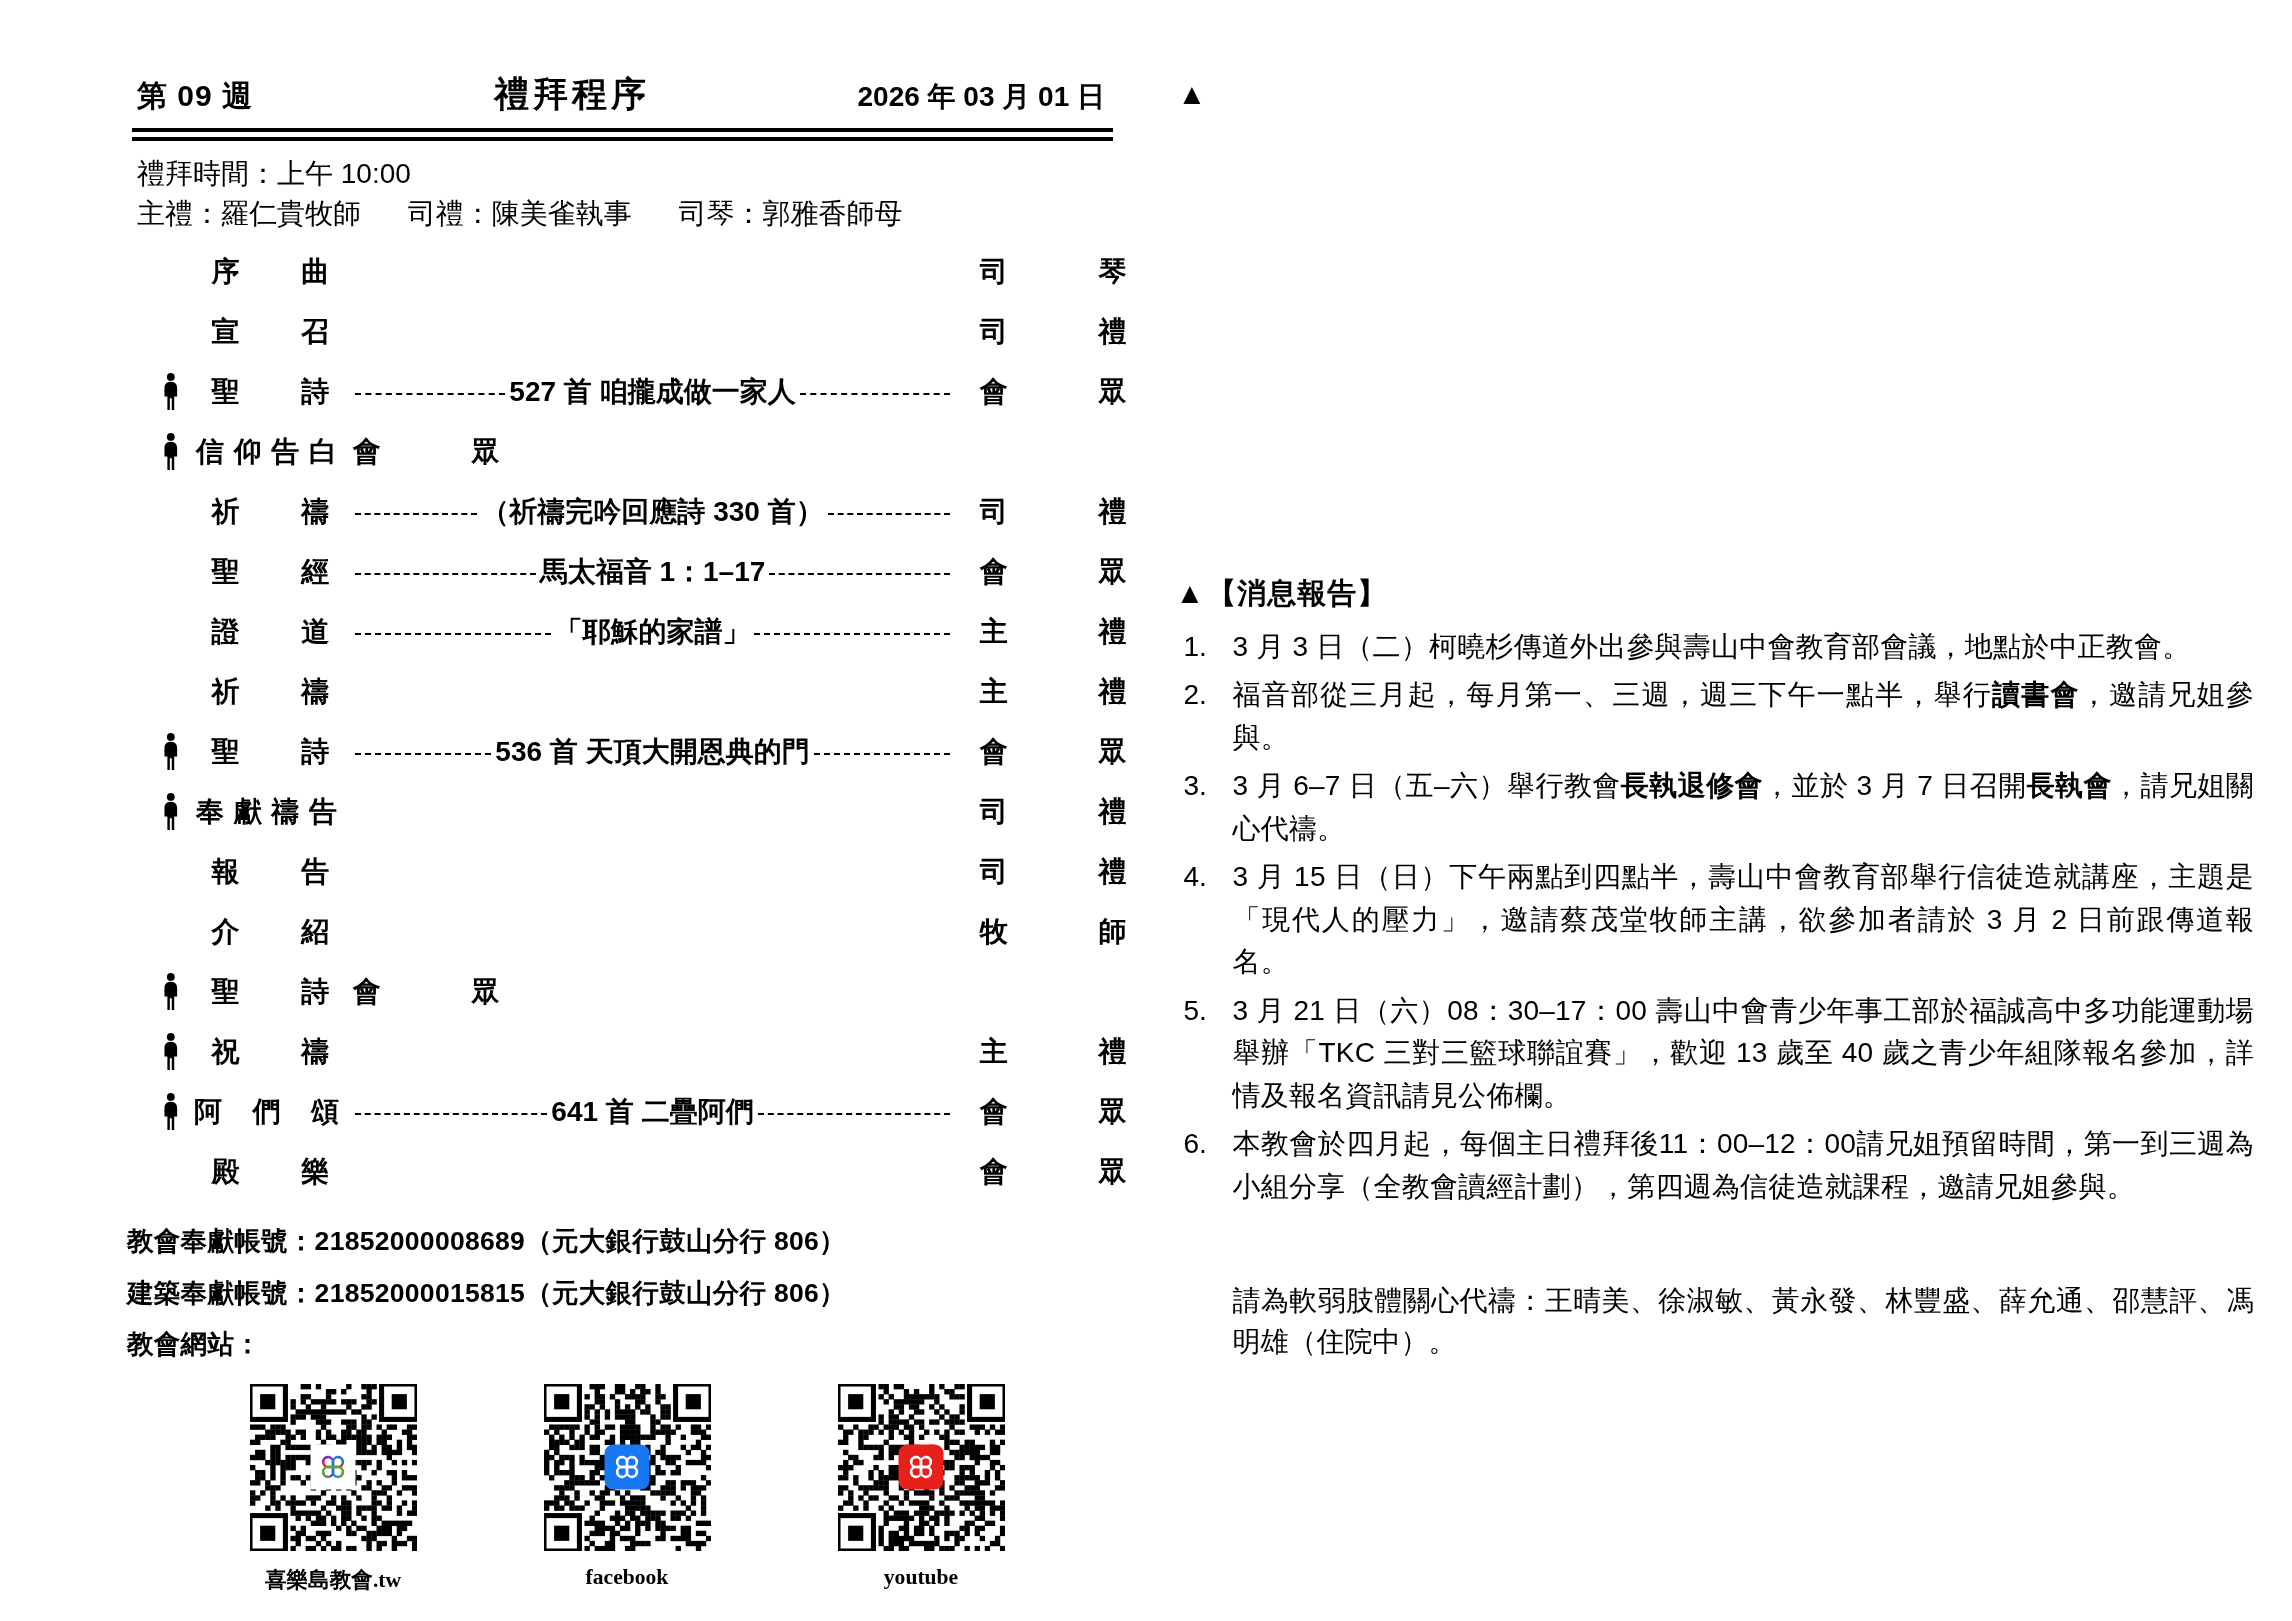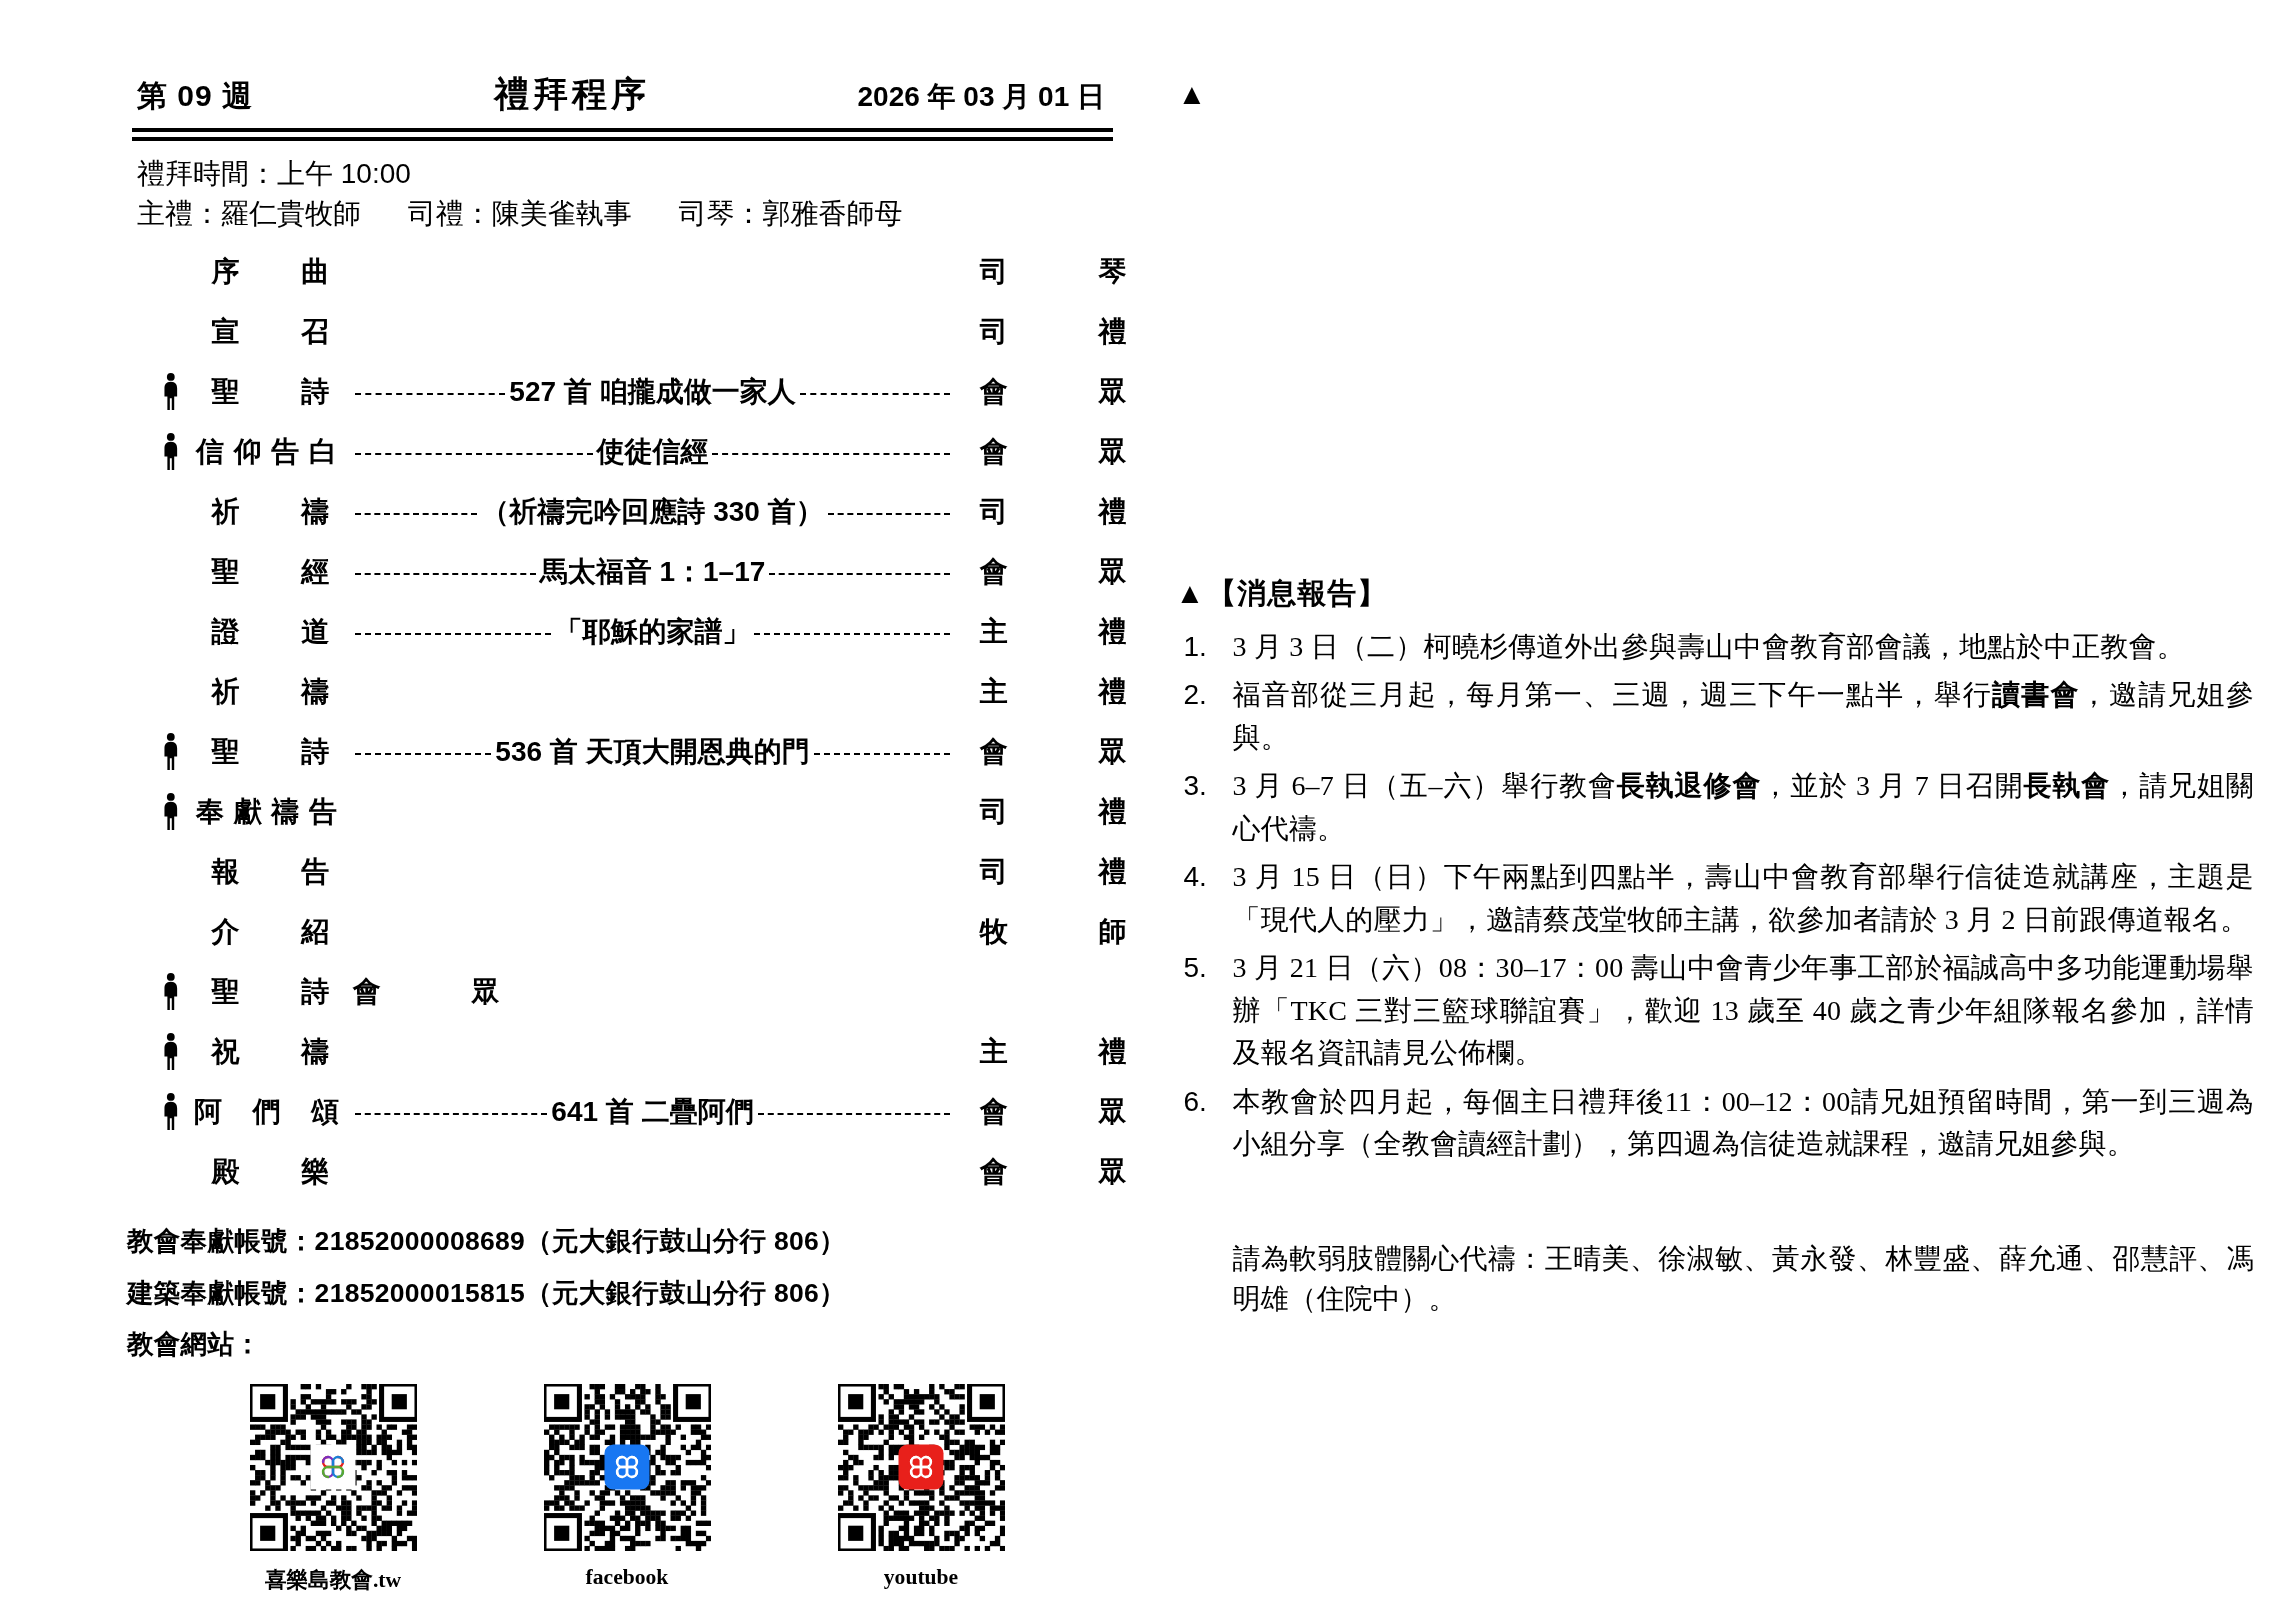--- a/index.html
+++ b/index.html
@@ -215,21 +215,20 @@
     padding-left: 5.9px;
     box-sizing: border-box;
   }
   .ann-text {
     flex: 1;
     font-size: 28px;
     line-height: 1.52;
     text-align: justify;
     text-justify: inter-character;
     letter-spacing: 0.2px;
-    font-family: Liberation Serif, serif;
   }
   .ann-text b { font-weight: bold; }
 
   .care-section { margin-top: 73px; }
   .care-body {
     margin-left: 55px;
     font-size: 28px;
     line-height: 1.44;
     text-align: justify;
     text-justify: inter-character;
@@ -320,25 +319,20 @@
             <svg width="19.6" height="39" viewBox="0 0 20 40" class="person-icon">
               <circle cx="10" cy="5" r="4" fill="#000"></circle>
               <path d="M10 10 C5 10 3.5 13 3.5 17 L3.5 25 L6.5 25 L6.5 39 L9 39 L9 27 L11 27 L11 39 L13.5 39 L13.5 25 L16.5 25 L16.5 17 C16.5 13 15 10 10 10 Z" fill="#000"></path>
             </svg>
           </div>
           <div class="item-name n4">
             <span>信</span>
             <span>仰</span>
             <span>告</span>
             <span>白</span>
-          </div>
-          <div class="dash-cell">
-            <div class="dashes"></div>
-            <div class="content">使徒信經</div>
-            <div class="dashes"></div>
           </div>
           <div class="who">
             <span>會</span>
             <span>眾</span>
           </div>
         </li>
         <li class="order-row">
           <div class="stand-col"></div>
           <div class="item-name n2">
             <span>祈</span>

